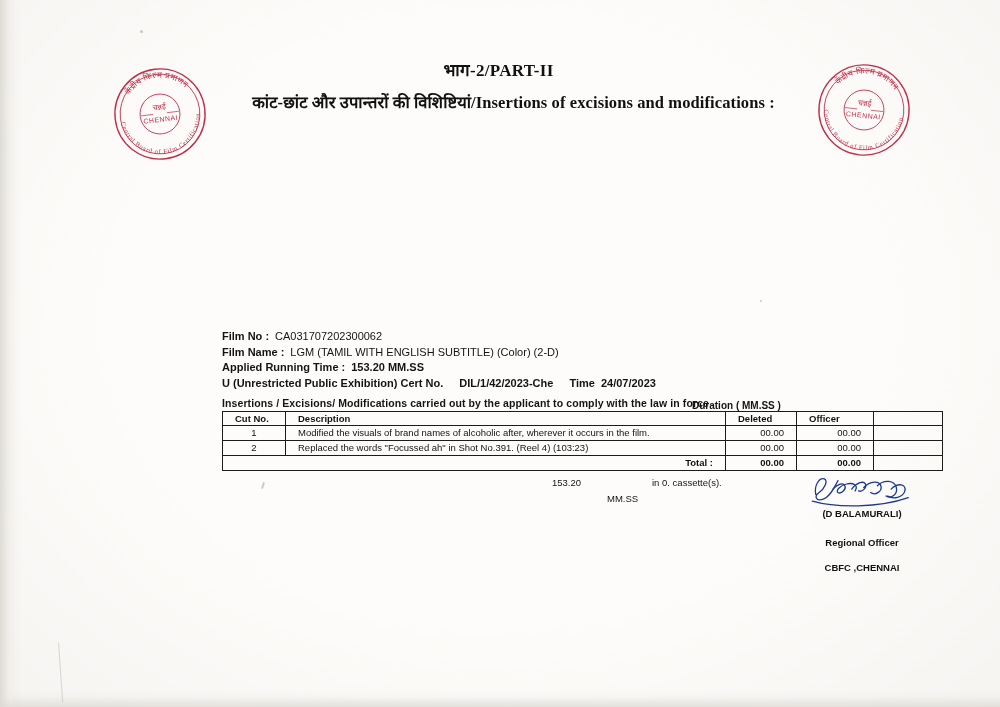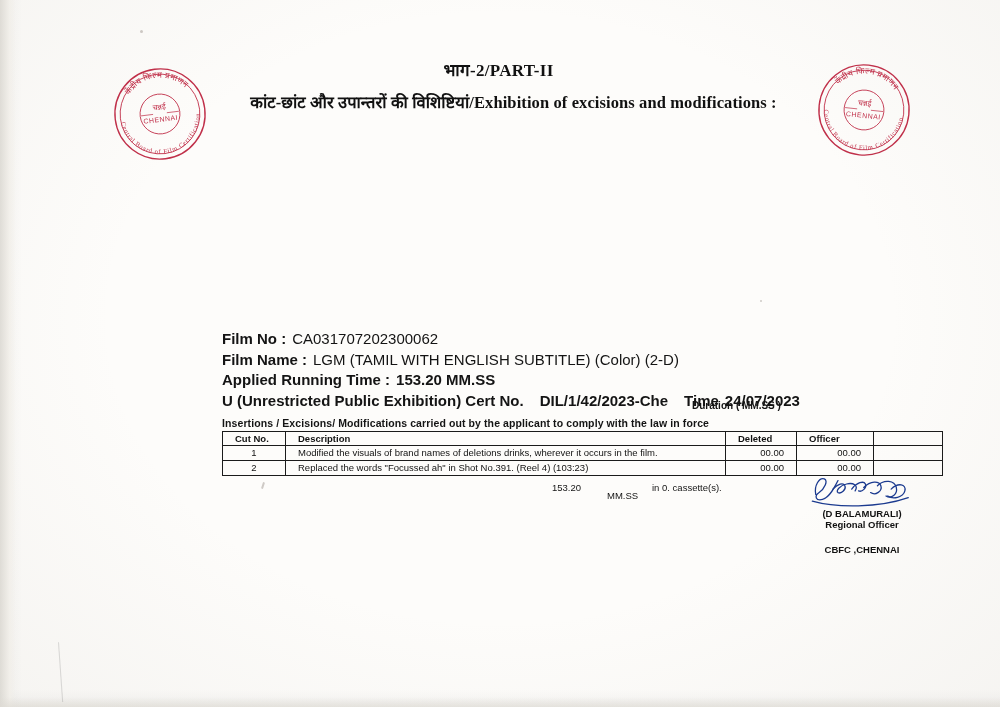--- a/index.html
+++ b/index.html
@@ -94,21 +94,21 @@
     position: absolute;
     left: 222px;
     top: 330px;
     width: 700px;
     color: #141414;
     font-size: 10.5px;
   }
   .meta-row {
     margin-bottom: 3.5px;
     white-space: nowrap;
-    font-size: 15px;
+    font-size: 11px;
   }
   .meta-label {
     font-weight: 700;
   }
   .meta-value {
     font-weight: 400;
   }
   .meta-row.bold-all, .meta-row.bold-all * {
     font-weight: 700;
   }
@@ -172,21 +172,21 @@
 
   
   .actual-line {
     margin-top: 6px;
     font-size: 9.5px;
     position: relative;
     height: 14px;
   }
   .actual-text { position: absolute; left: 0; top: 0; }
   .actual-dur  { position: absolute; left: 330px; top: 0; }
-  .actual-unit { position: absolute; left: 385px; top: 8px; }
+  .actual-unit { position: absolute; left: 385px; top: 16px; }
   .actual-cass { position: absolute; left: 430px; top: 0; }
 
   
   .sign-area {
     position: absolute;
     left: 540px;
     top: 140px;
     width: 200px;
     text-align: center;
   }
@@ -199,20 +199,21 @@
   }
   .sign-name {
     font-size: 9.5px;
     font-weight: 700;
     margin-top: -2px;
     color: #121212;
   }
   .sign-role {
     font-size: 9.5px;
     font-weight: 700;
+    margin-top: 18px;
     color: #121212;
   }
   .sign-office {
     font-size: 9.5px;
     font-weight: 700;
     margin-top: 14px;
     color: #121212;
   }
   .speck {
     position: absolute;
@@ -230,21 +231,21 @@
   <div class="edge-left"></div>
   <div class="edge-bottom"></div>
   <div class="crease"></div>
 
   <div class="speck" style="left:140px; top:30px; width:3px; height:3px;"></div>
   <div class="speck" style="left:760px; top:300px; width:2px; height:2px;"></div>
   <div class="speck" style="left:262px; top:482px; width:2px; height:7px; border-radius:1px; transform:rotate(18deg);"></div>
 
   <div class="header">
     <div class="line1">भाग-2/PART-II</div>
-    <div class="line2">कांट-छांट और उपान्तरों की विशिष्टियां/Exhibition of excisions and modifications :</div>
+    <div class="line2">कांट-छांट और उपान्तरों की विशिष्टियां/Insertions of excisions and modifications :</div>
   </div>
 
   <div class="stamp left">
     <svg viewBox="0 0 120 120" xmlns="http://www.w3.org/2000/svg">
       <defs>
         <path id="arcTopL" d="M 18,60 A 42,42 0 0 1 102,60"></path>
         <path id="arcBotL" d="M 14,60 A 46,46 0 0 0 106,60"></path>
       </defs>
       <circle cx="60" cy="60" r="52" fill="none" stroke="currentColor" stroke-width="1.6"></circle>
       <circle cx="60" cy="60" r="46" fill="none" stroke="currentColor" stroke-width="1"></circle>
@@ -312,28 +313,34 @@
           <th class="col-cutno">Cut No.</th>
           <th class="col-desc">Description</th>
           <th class="col-del">Deleted</th>
           <th class="col-rep">Officer</th>
           <th class="col-pad"></th>
         </tr>
       </thead>
       <tbody>
         <tr>
           <td class="col-cutno num">1</td>
-          <td class="col-desc">Modified the visuals of brand names of deletions drinks, wherever it occurs in the film.</td>
+          <td class="col-desc">Modified the visuals of brand names of alcoholic after, wherever it occurs in the film.</td>
           <td class="col-del amt">00.00</td>
           <td class="col-rep amt">00.00</td>
           <td class="col-pad"></td>
         </tr>
         <tr>
           <td class="col-cutno num">2</td>
           <td class="col-desc">Replaced the words "Focussed ah" in Shot No.391. (Reel 4) (103:23)</td>
+          <td class="col-del amt">00.00</td>
+          <td class="col-rep amt">00.00</td>
+          <td class="col-pad"></td>
+        </tr>
+        <tr class="total">
+          <td class="total-label" colspan="2">Total :</td>
           <td class="col-del amt">00.00</td>
           <td class="col-rep amt">00.00</td>
           <td class="col-pad"></td>
         </tr>
       </tbody>
     </table>
 
     <div class="actual-line">
       <span class="actual-dur">153.20</span>
       <span class="actual-unit">MM.SS</span>

